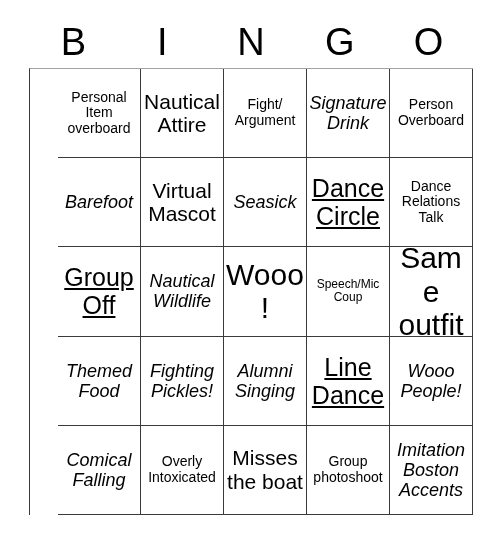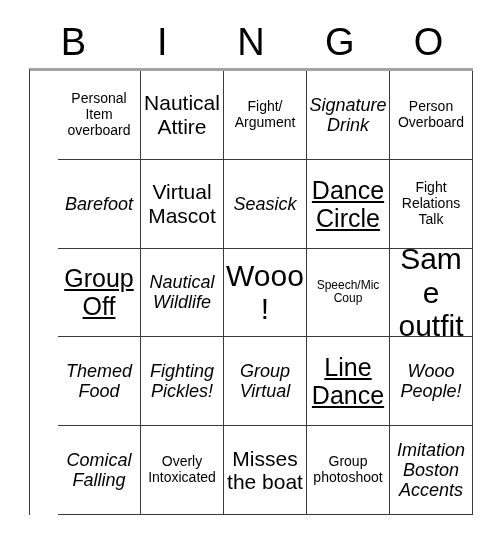--- a/index.html
+++ b/index.html
@@ -49,21 +49,21 @@
   #bingo-grid {
     position: absolute;
     left: 29px;
     top: 68px;
     width: 444px;
     height: 447px;
     display: grid;
     grid-template-columns: repeat(5, 1fr);
     grid-template-rows: repeat(5, 1fr);
     box-sizing: border-box;
-    border-top: 3px solid #a3a3a3;
+    border-top: 1px solid #a3a3a3;
     border-left: 1px solid #3a3a3a;
     background: #ffffff;
     padding-left: 28px;
   }
   .cell {
     box-sizing: border-box;
     border-right: 1px solid #3a3a3a;
     border-bottom: 1px solid #3a3a3a;
     display: flex;
     align-items: center;
@@ -126,21 +126,21 @@
       <div class="cell">
         <span class="cell-text t-lg">Virtual Mascot</span>
       </div>
       <div class="cell">
         <span class="cell-text t-md">Seasick</span>
       </div>
       <div class="cell">
         <span class="cell-text t-xl">Dance Circle</span>
       </div>
       <div class="cell">
-        <span class="cell-text t-sm">Fight Relations Talk</span>
+        <span class="cell-text t-sm">Dance Relations Talk</span>
       </div>
       <div class="cell">
         <span class="cell-text t-xl">Group Off</span>
       </div>
       <div class="cell">
         <span class="cell-text t-md">Nautical Wildlife</span>
       </div>
       <div class="cell">
         <span class="cell-text t-xxl">Wooo!</span>
       </div>
@@ -150,21 +150,21 @@
       <div class="cell">
         <span class="cell-text t-xxl">Same outfit</span>
       </div>
       <div class="cell">
         <span class="cell-text t-md">Themed Food</span>
       </div>
       <div class="cell">
         <span class="cell-text t-md">Fighting Pickles!</span>
       </div>
       <div class="cell">
-        <span class="cell-text t-md">Group Virtual</span>
+        <span class="cell-text t-md">Alumni Singing</span>
       </div>
       <div class="cell">
         <span class="cell-text t-xl">Line Dance</span>
       </div>
       <div class="cell">
         <span class="cell-text t-md">Wooo People!</span>
       </div>
       <div class="cell">
         <span class="cell-text t-md">Comical Falling</span>
       </div>

